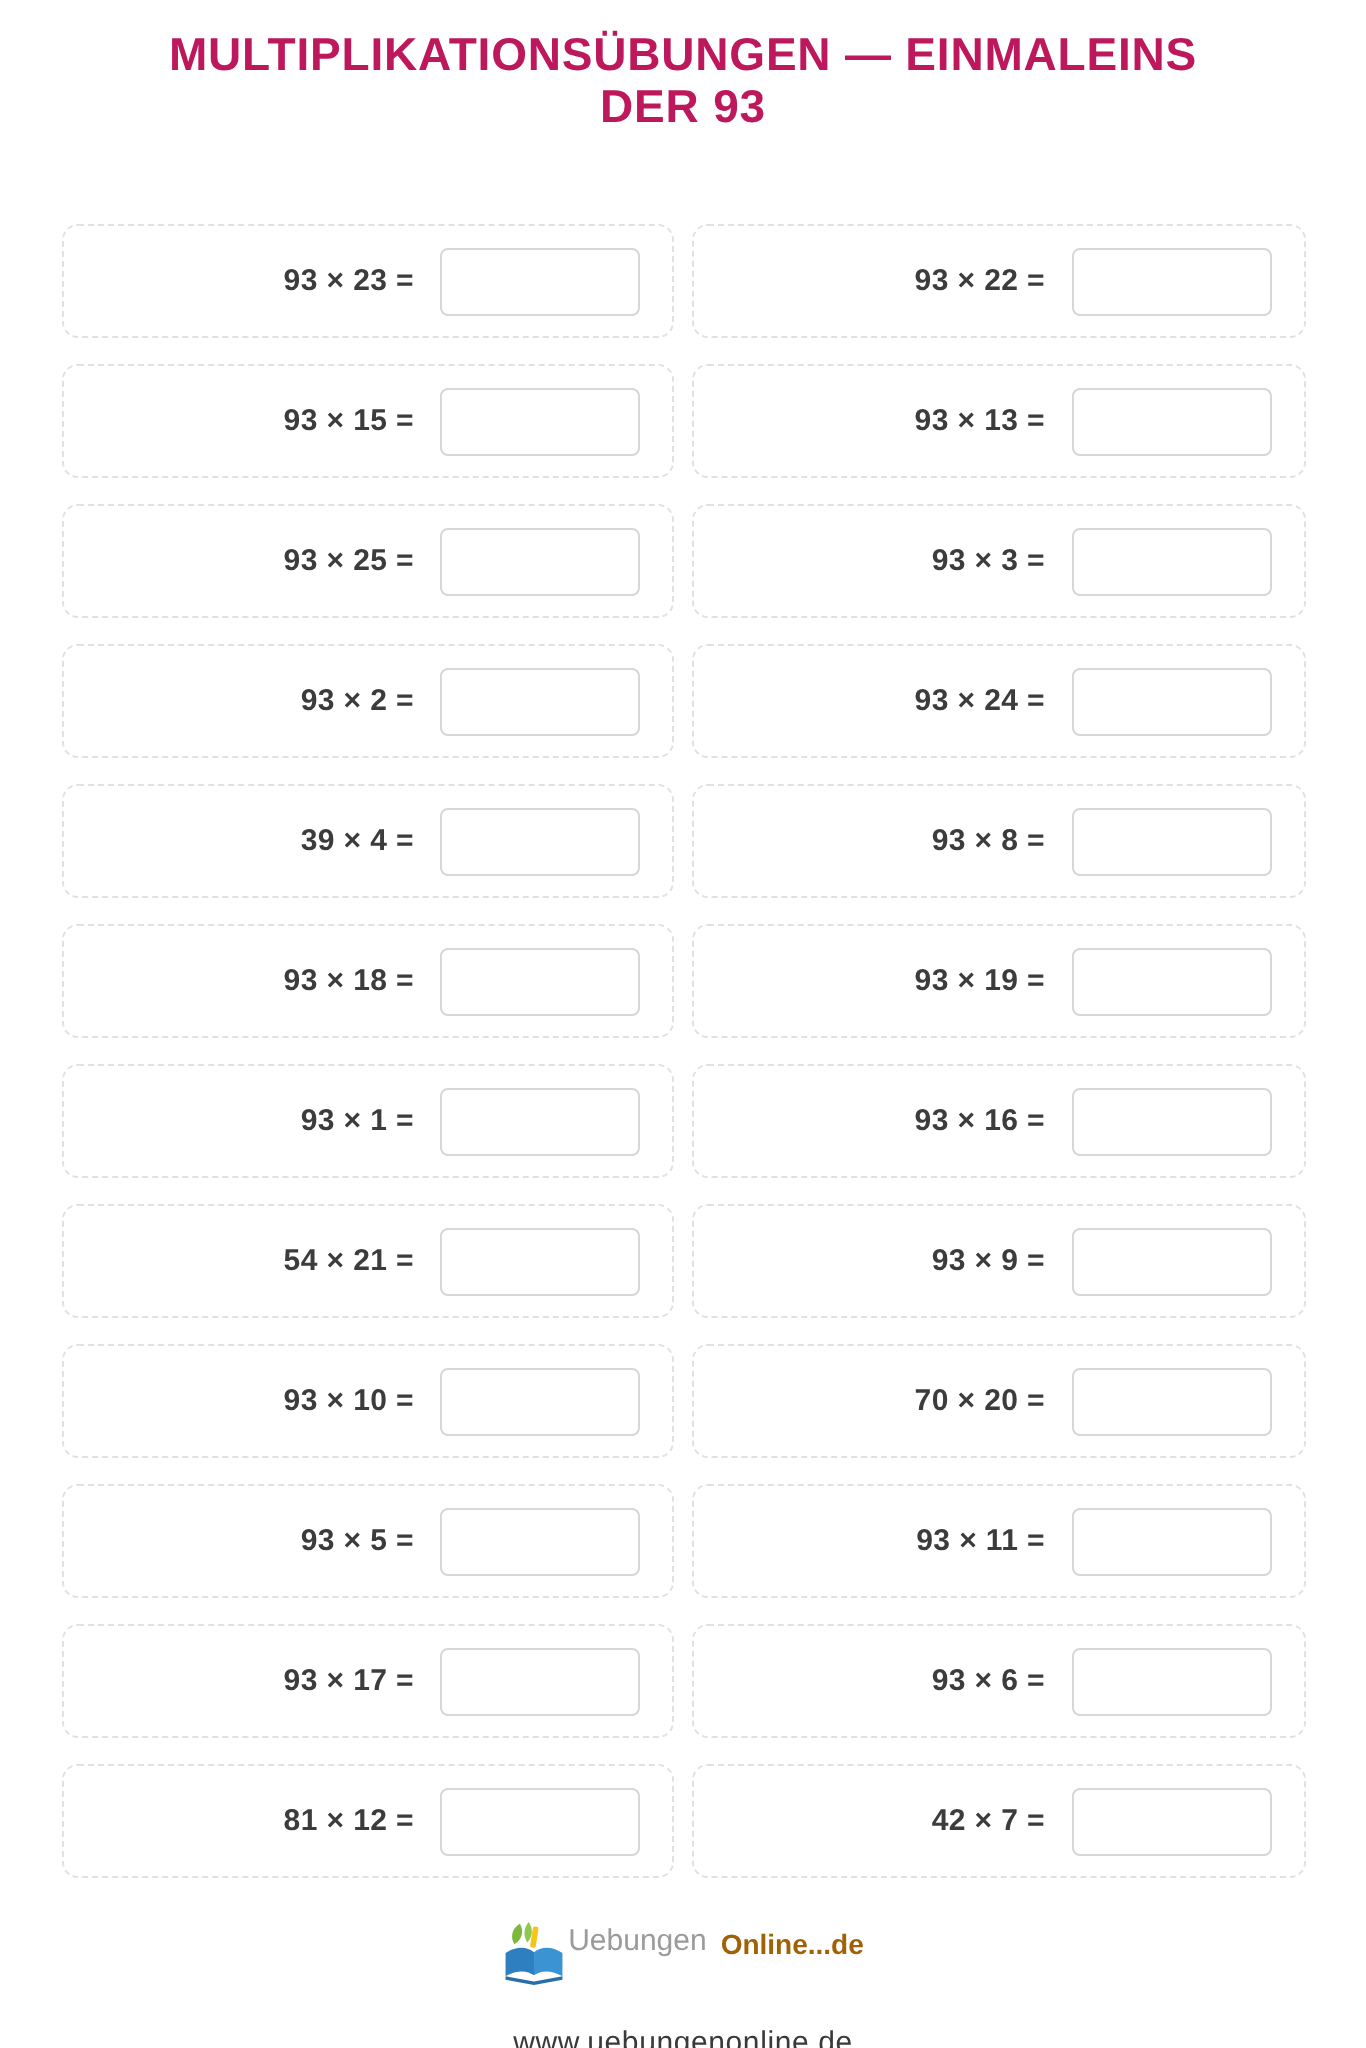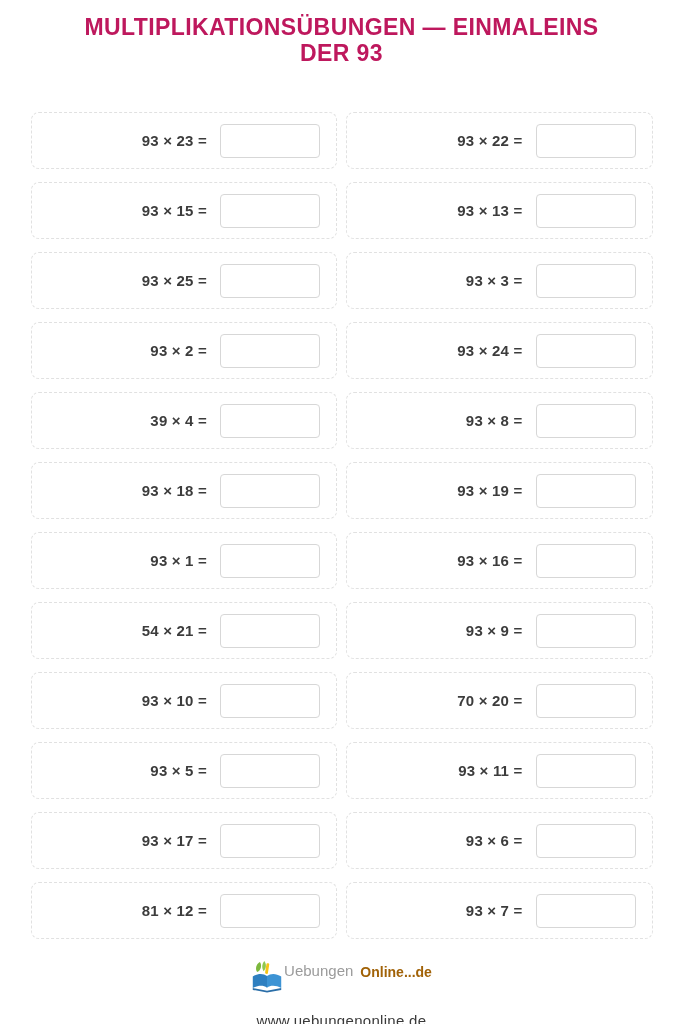--- a/index.html
+++ b/index.html
@@ -210,21 +210,21 @@
       </div>
       <div class="card">
         <span class="q-label">93 × 11 =</span>
         <input class="answer" type="text" style="">
       </div>
       <div class="card">
         <span class="q-label">93 × 6 =</span>
         <input class="answer" type="text" style="">
       </div>
       <div class="card">
-        <span class="q-label">93 × 7 =</span>
+        <span class="q-label">42 × 7 =</span>
         <input class="answer" type="text" style="">
       </div>
     </div>
 
   </div>
 
   <footer class="footer">
     <span class="logo">
       <span>
         <svg width="32" height="36" viewBox="0 0 36 38" aria-hidden="true">

